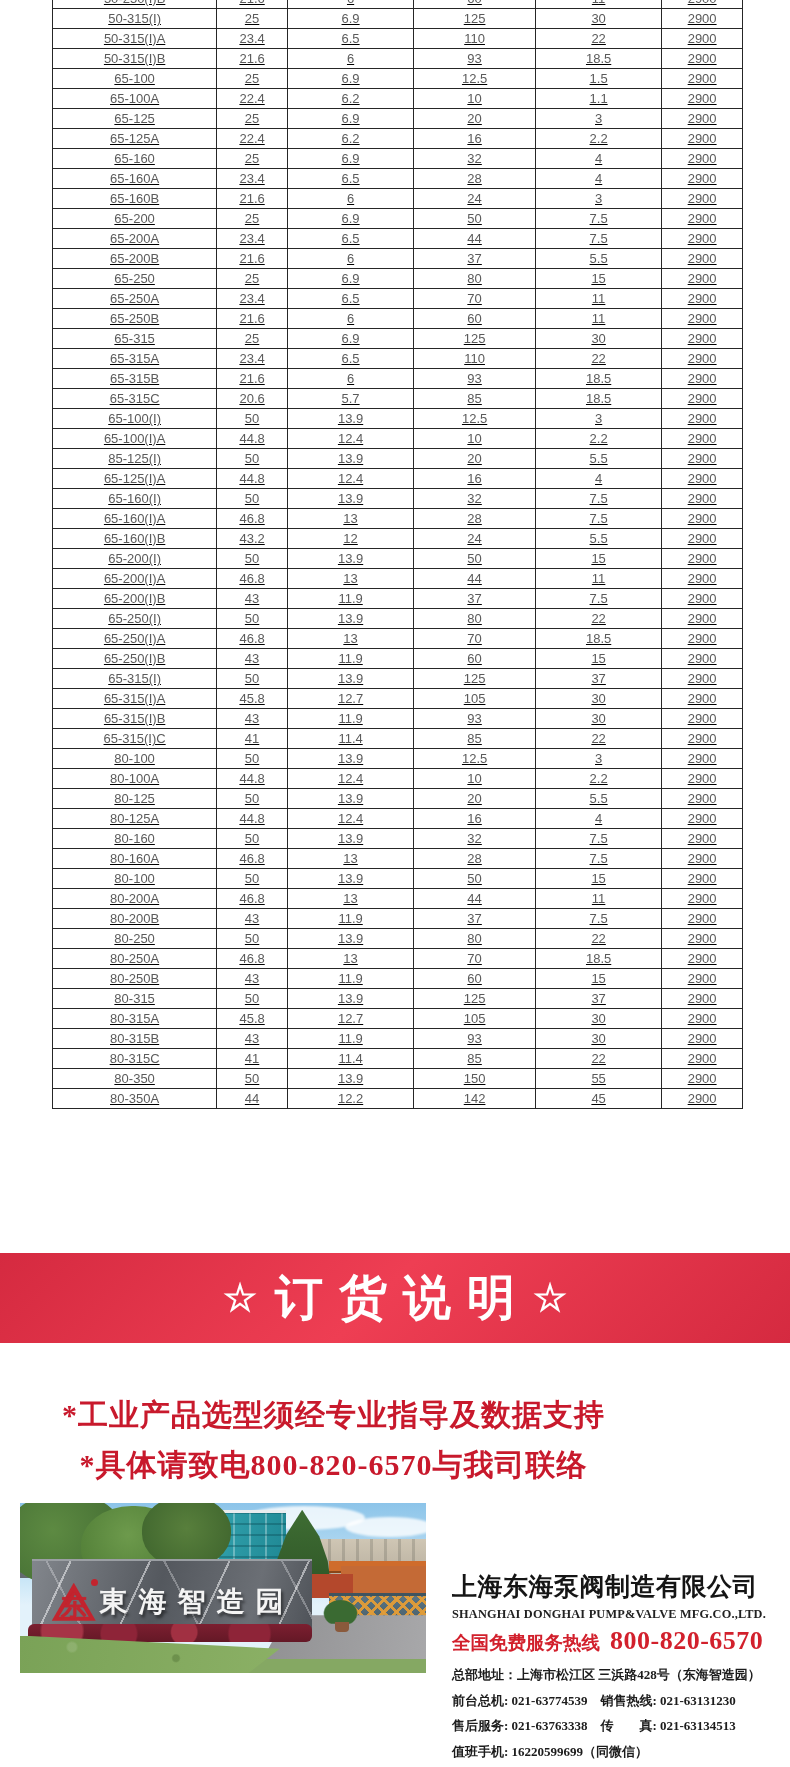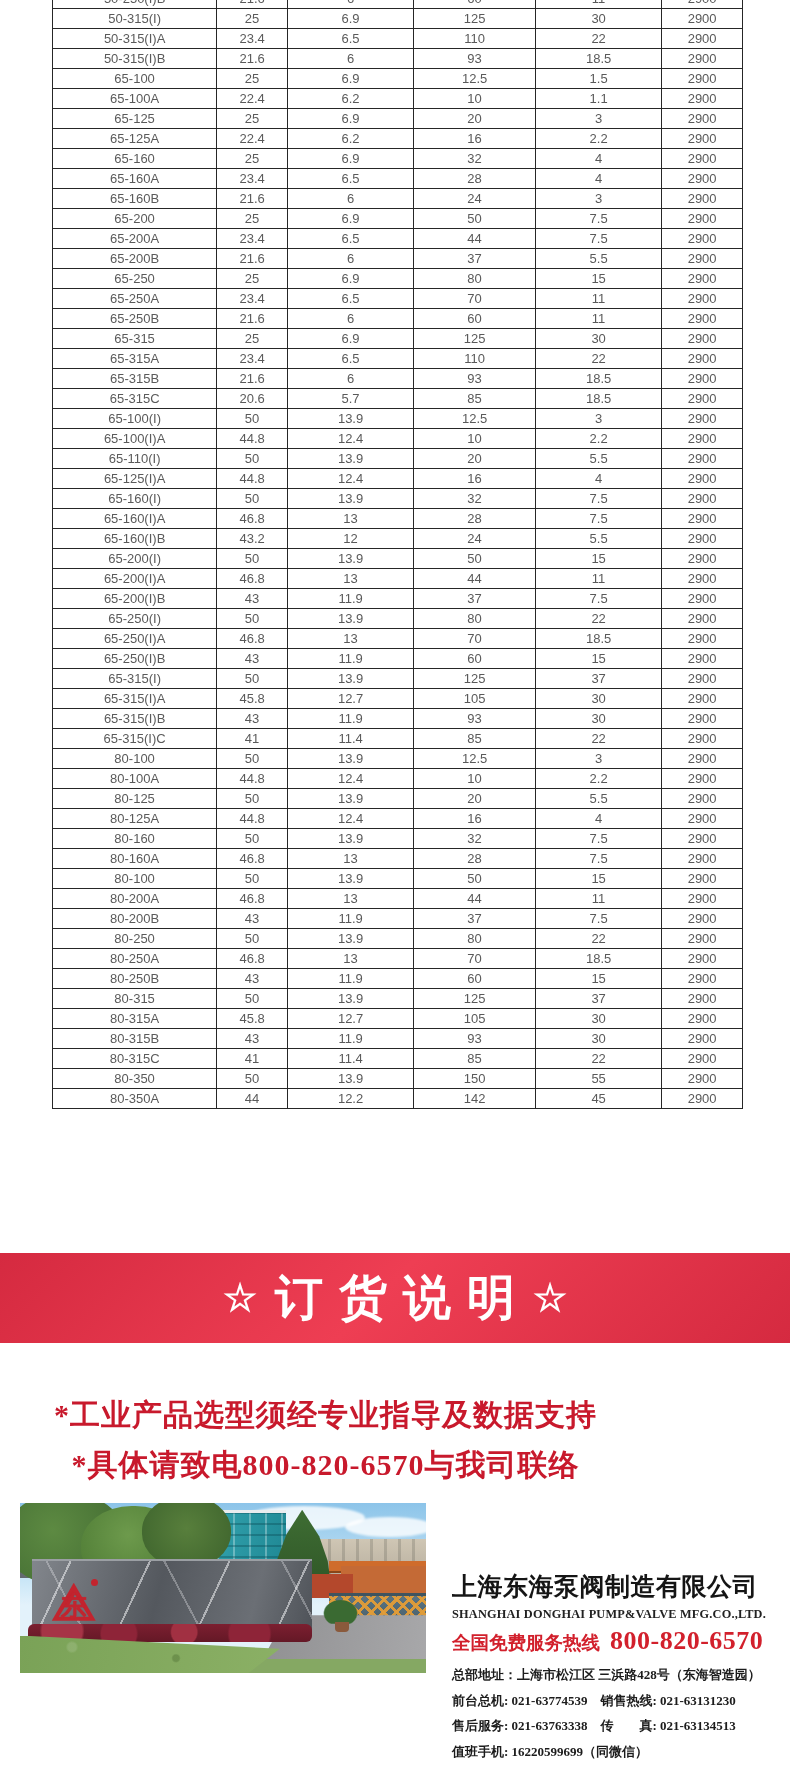--- a/index.html
+++ b/index.html
@@ -1,39 +1,39 @@
 <!DOCTYPE html>
 <html><head>
 <meta charset="utf-8">
 <style>
   html,body{margin:0;padding:0;background:#fff;}
   .page{position:relative;width:790px;height:1767px;background:#ffffff;overflow:hidden;
         font-family:"Liberation Sans",sans-serif;}
 
   
-  .table-clip{position:absolute;left:52px;top:0;width:691px;height:1128px;overflow:hidden;}
+  .table-clip{position:absolute;left:52px;top:0;width:691px;height:1128px;overflow:hidden;text-decoration:underline;}
   .spec-table{border-collapse:collapse;width:100%;table-layout:fixed;margin-top:-12px;
               font-size:13px;color:#5a5a5a;}
   .spec-table td{border:1px solid #262626;height:19px;line-height:19px;padding:0;
                  text-align:center;overflow:hidden;white-space:nowrap;}
 
   
   .note{position:absolute;left:56px;top:1186px;width:700px;font-size:15px;color:#333;
         font-weight:500;letter-spacing:.4px;}
 
   
   .banner{position:absolute;left:0;top:1253px;width:790px;height:90px;
           background:linear-gradient(135deg,#d52a40 0%,#ee3e53 48%,#d52a40 100%);
           display:flex;align-items:center;justify-content:center;}
   .banner-title{color:#fff;font-size:48px;font-weight:bold;letter-spacing:16px;
                 text-indent:16px;}
   .banner-star{color:#fff;font-size:38px;font-weight:bold;margin:0 2px;}
 
   
-  .notice{position:absolute;left:4px;top:1390px;width:643px;text-align:center;
+  .notice{position:absolute;left:12px;top:1390px;width:643px;text-align:center;
           font-family:"Liberation Serif","DejaVu Serif",serif;font-weight:bold;
           color:#c8192c;}
   .notice-line{font-size:30px;line-height:50px;letter-spacing:1px;white-space:nowrap;}
 
   
   .photo{position:absolute;left:20px;top:1503px;width:406px;height:170px;overflow:hidden;
          background:linear-gradient(#8cc4e9 0%,#c9e6f7 45%,#e3f2fb 60%);}
   .cloud{position:absolute;border-radius:50%;background:rgba(255,255,255,.8);filter:blur(1px);}
   .bldg-gray-left{position:absolute;left:0;top:12%;width:13%;height:32%;background:#636a70;}
   .glass-bldg{position:absolute;left:44%;top:4%;width:21%;height:33%;
@@ -308,21 +308,21 @@
           </tr>
           <tr>
             <td>65-100(I)A</td>
             <td>44.8</td>
             <td>12.4</td>
             <td>10</td>
             <td>2.2</td>
             <td>2900</td>
           </tr>
           <tr>
-            <td>65-110(I)</td>
+            <td>85-125(I)</td>
             <td>50</td>
             <td>13.9</td>
             <td>20</td>
             <td>5.5</td>
             <td>2900</td>
           </tr>
           <tr>
             <td>65-125(I)A</td>
             <td>44.8</td>
             <td>12.4</td>
@@ -609,20 +609,21 @@
     <div class="bldg-red"></div>
     <div class="gate"></div>
     <div class="driveway"></div>
     <div class="wall">
       <div class="logo">
         <div class="logo-tri"></div>
         <div class="logo-tri-in"></div>
         <div class="logo-char">东</div>
         <div class="logo-dot"></div>
       </div>
+      <div class="sign-text">東海智造园</div>
     </div>
     <div class="shrubs"></div>
     <div class="grass-strip"></div>
     <div class="grass"></div>
     <div class="palm"></div>
     <div class="palm-pot"></div>
   </div>
 
   <div class="finfo">
     <div class="company-cn">上海东海泵阀制造有限公司</div>

